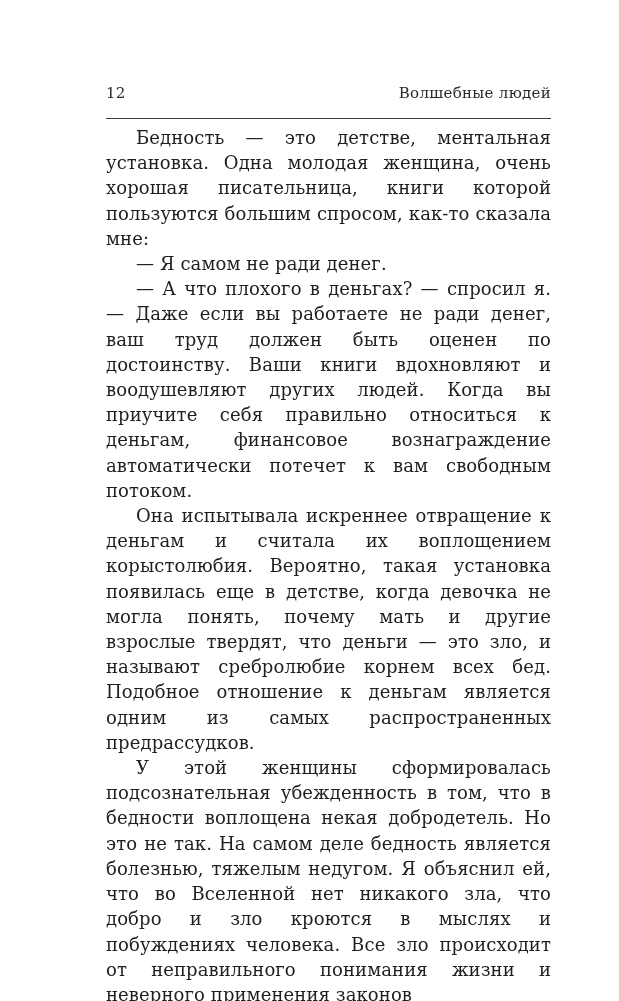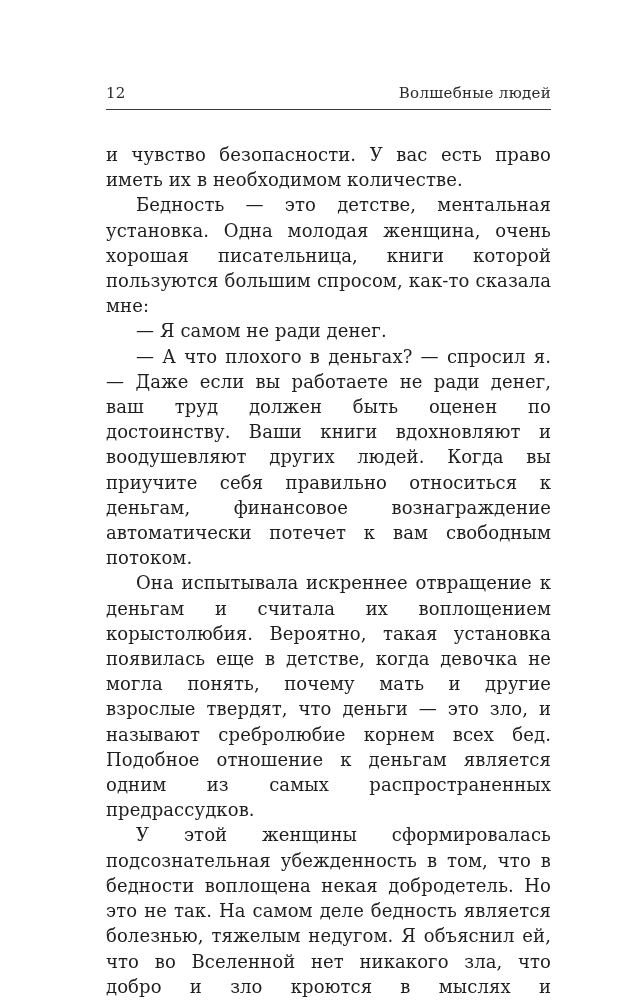--- a/index.html
+++ b/index.html
@@ -21,23 +21,23 @@
     padding: 84px 68px 40px 106px;
     background: #ffffff;
   }
   .page-header {
     display: flex;
     justify-content: space-between;
     align-items: baseline;
     font-size: 15px;
     letter-spacing: 0.3px;
     color: #2a2a2a;
-    padding-bottom: 7px;
+    padding-bottom: 16px;
     border-bottom: 1.5px solid #3a3a3a;
-    margin-bottom: 32px;
+    margin-bottom: 6px;
   }
   .page-number {
     font-size: 15px;
   }
   .running-title {
     font-size: 15px;
   }
   .text-block {
     font-size: 18px;
     line-height: 25.2px;
@@ -56,20 +56,19 @@
 </head>
 <body>
 
 <div class="page">
   <div class="page-header">
     <span class="page-number">12</span>
     <span class="running-title">Волшебные людей</span>
   </div>
   <div class="text-block">
 
-  <p class="">и чувство безопасности. У вас есть право иметь их в необходимом количестве.</p>
       <p class="indent">Бедность — это детстве, ментальная установка. Одна молодая женщина, очень хорошая писательница, книги которой пользуются большим спросом, как-то сказала мне:</p>
       <p class="indent">— Я самом не ради денег.</p>
       <p class="indent">— А что плохого в деньгах? — спросил я. — Даже если вы работаете не ради денег, ваш труд должен быть оценен по достоинству. Ваши книги вдохновляют и воодушевляют других людей. Когда вы приучите себя правильно относиться к деньгам, финансовое вознаграждение автоматически потечет к вам свободным потоком.</p>
       <p class="indent">Она испытывала искреннее отвращение к деньгам и считала их воплощением корыстолюбия. Вероятно, такая установка появилась еще в детстве, когда девочка не могла понять, почему мать и другие взрослые твердят, что деньги — это зло, и называют сребролюбие корнем всех бед. Подобное отношение к деньгам является одним из самых распространенных предрассудков.</p>
       <p class="indent">У этой женщины сформировалась подсознательная убежденность в том, что в бедности воплощена некая добродетель. Но это не так. На самом деле бедность является болезнью, тяжелым недугом. Я объяснил ей, что во Вселенной нет никакого зла, что добро и зло кроются в мыслях и побуждениях человека. Все зло происходит от неправильного понимания жизни и неверного применения законов</p>
     </div>
 </div>
 
 </body></html>

